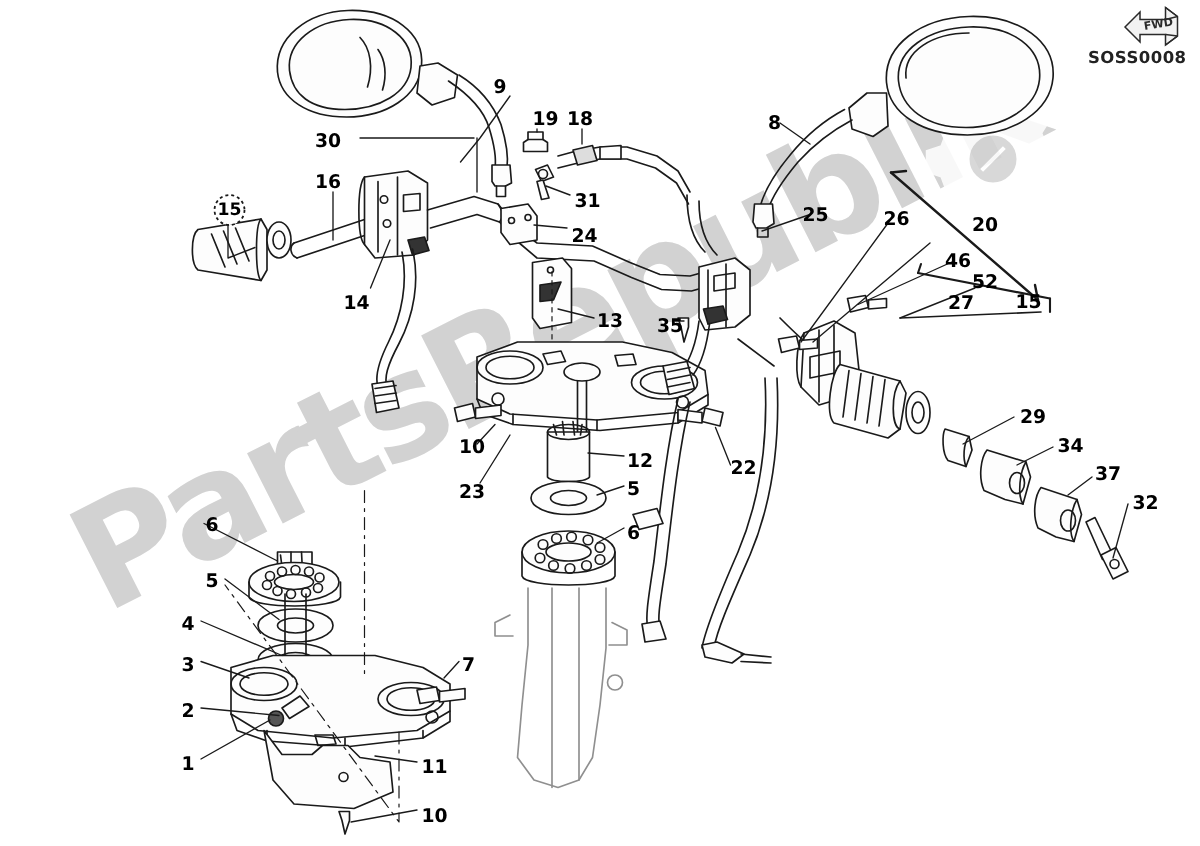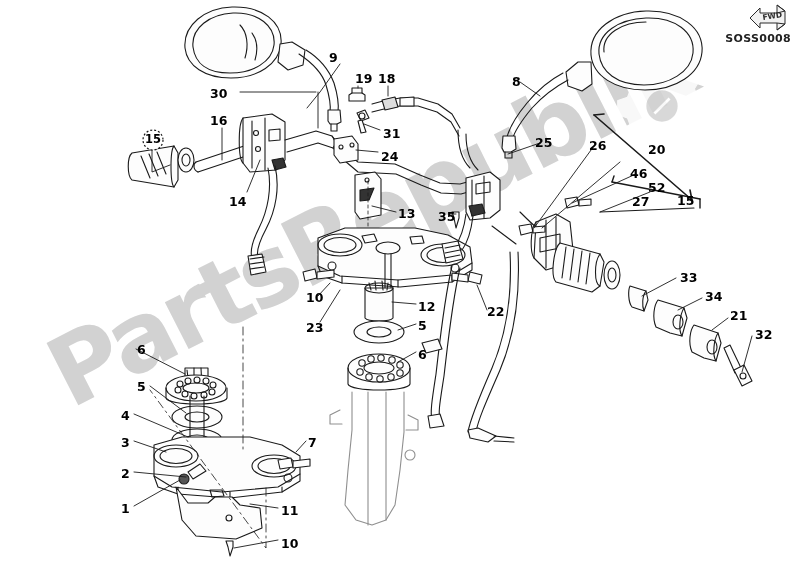--- a/index.html
+++ b/index.html
@@ -421,19 +421,19 @@
         </svg></div>
       <div class="lbl" style="left: 229px; top: 196px;">14</div>
       <div class="lbl" style="left: 512px; top: 76px;">8</div>
       <div class="lbl" style="left: 535px; top: 137px;">25</div>
       <div class="lbl" style="left: 589px; top: 140px;">26</div>
       <div class="lbl" style="left: 632px; top: 156px; margin-top: 40px;">27</div>
       <div class="lbl" style="left: 630px; top: 168px;">46</div>
       <div class="lbl" style="left: 648px; top: 182px;">52</div>
       <div class="lbl" style="left: 648px; top: 144px;">20</div>
       <div class="lbl" style="left: 677px; top: 195px;">15</div>
-      <div class="lbl" style="left: 680px; top: 272px;">33</div>
+      <div class="lbl" style="left: 680px; top: 272px;">29</div>
       <div class="lbl" style="left: 705px; top: 291px;">34</div>
-      <div class="lbl" style="left: 730px; top: 310px;">21</div>
+      <div class="lbl" style="left: 730px; top: 310px;">37</div>
       <div class="lbl" style="left: 755px; top: 329px;">32</div>
     </div>
 
 </div>
 
 </body></html>

